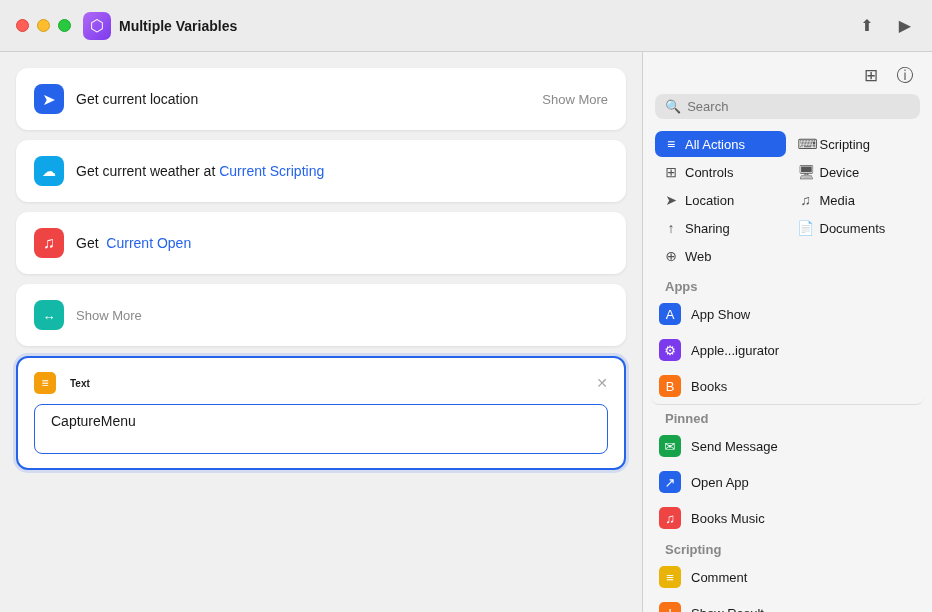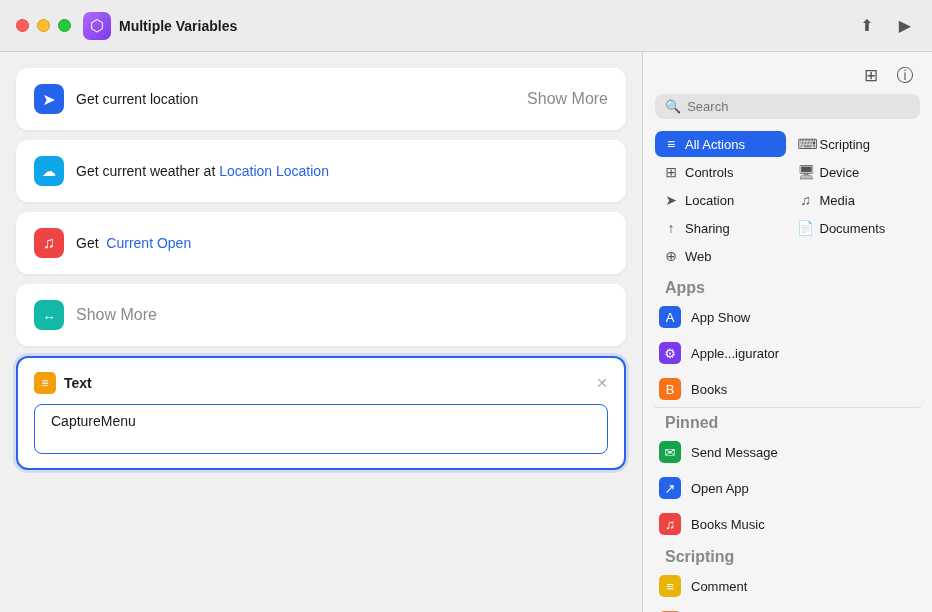--- a/index.html
+++ b/index.html
@@ -114,21 +114,21 @@
     .action-label {
       font-size: 14px;
       color: #1a1a1a;
       flex: 1;
     }
     .action-label .variable-tag {
       color: #2563eb;
       font-weight: 500;
     }
     .show-more {
-      font-size: 16px;
+      font-size: 13px;
       color: #8a8a8a;
       cursor: pointer;
     }
 
     
     .text-card {
       background: white;
       border-radius: 12px;
       border: 2px solid #2563eb;
       padding: 14px 16px;
@@ -145,24 +145,25 @@
       background: #f59e0b;
       border-radius: 5px;
       display: flex;
       align-items: center;
       justify-content: center;
       margin-right: 8px;
       font-size: 12px;
       color: white;
     }
     .text-card-title {
-      font-size: 14px;
+      font-size: 10px;
       font-weight: 600;
       color: #1a1a1a;
       flex: 1;
+      margin-left: 6px;
     }
     .text-card-close {
       color: #aaa;
       font-size: 14px;
       cursor: pointer;
     }
     .text-input-area {
       border: 1px solid #2563eb;
       border-radius: 8px;
       padding: 8px 16px;
@@ -250,21 +251,21 @@
     .category-item.active .cat-icon { color: white; }
     .cat-icon {
       font-size: 14px;
       color: #555;
       width: 16px;
       text-align: center;
     }
 
     
     .section-label {
-      font-size: 16px;
+      font-size: 13px;
       color: #888;
       font-weight: 600;
       padding: 6px 14px 2px;
       text-transform: none;
     }
 
     
     .action-list {
       flex: 1;
       overflow-y: auto;
@@ -325,21 +326,21 @@
 
     <div class="action-card">
       <div class="action-icon icon-blue" style="color:white">➤</div>
       <span class="action-label">Get current location</span>
       <span class="show-more">Show More</span>
     </div>
 
     <div class="action-card">
       <div class="action-icon icon-cyan" style="color:white; font-size:14px">☁</div>
       <span class="action-label">
-        Get current weather at <span class="variable-tag">Location Location</span>
+        Get current weather at <span class="variable-tag">Current Scripting</span>
       </span>
     </div>
 
     <div class="action-card">
       <div class="action-icon icon-red" style="color:white">♫</div>
       <span class="action-label">
         Get &nbsp;<span class="variable-tag">Current Open</span>
       </span>
     </div>
 

